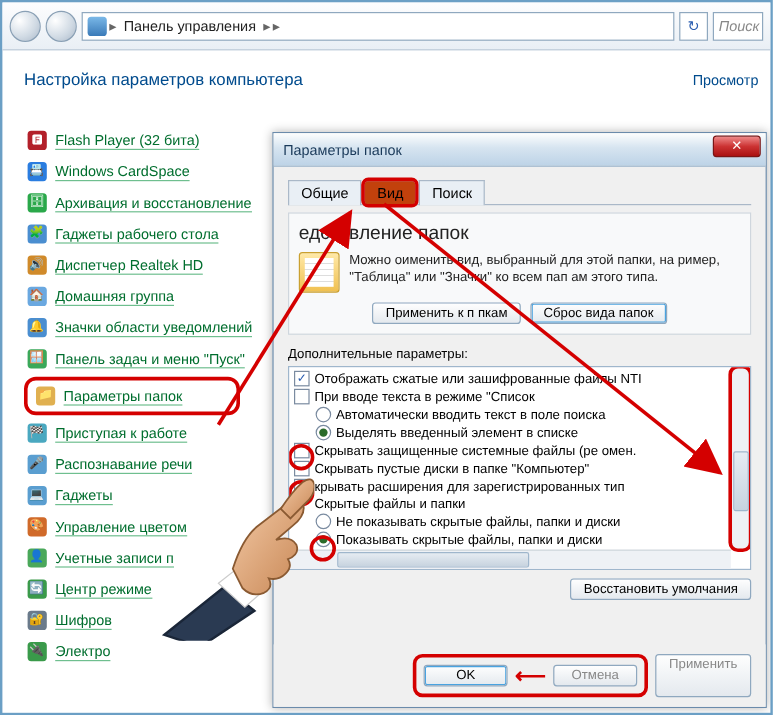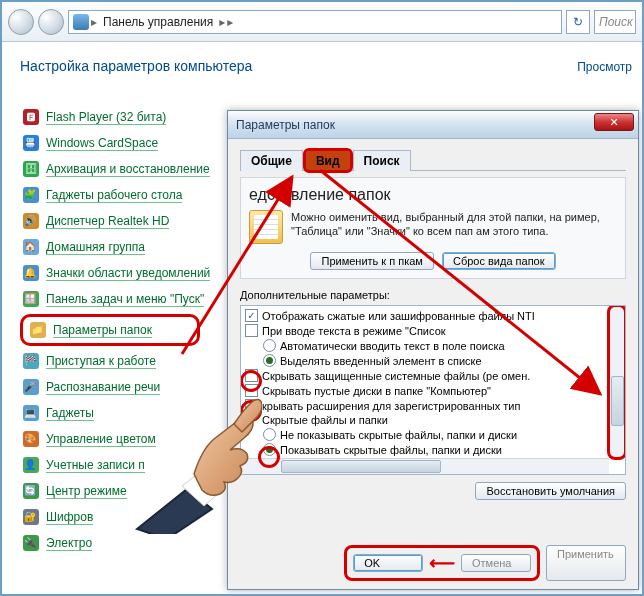--- a/index.html
+++ b/index.html
@@ -22,31 +22,31 @@
 .cp-item a { color: #006e2e; font-size: 12px; text-decoration: none; border-bottom: 1px solid #6fbf8f; }
 .cp-item .ic { width: 18px; height: 18px; display: inline-flex; align-items: center; justify-content: center; font-size: 13px; }
 .cp-item.hl { border: 3px solid #d40000; border-radius: 10px; padding: 4px 6px; margin: 2px 0; width: 180px; }
 
 
 .dlg { position: absolute; left: 225px; top: 108px; width: 412px; height: 480px; background: #f0f0f0; border: 1px solid #6b8bab; box-shadow: 0 0 8px rgba(0,0,0,.3); }
 .dlg-title { height: 28px; background: linear-gradient(#fdfefe,#d6e4f0 45%,#bdd3e7); display: flex; align-items: center; padding: 0 8px; font-size: 12px; color: #1a3a5a; position: relative; border-bottom: 1px solid #9fb6cc; }
 .dlg-close { position: absolute; right: 4px; top: 2px; width: 40px; height: 18px; background: linear-gradient(#e88,#c33 50%,#a11); border: 1px solid #7a1515; border-radius: 3px; color: #fff; font-size: 11px; text-align: center; line-height: 16px; }
 .dlg-body { padding: 10px 12px; height: calc(100% - 28px); position: relative; }
 .tabs { display: flex; border-bottom: 1px solid #aab8c8; margin-bottom: 6px; }
-.tab { font-size: 12px; padding: 3px 10px; border: 1px solid #aab8c8; border-bottom: none; background: #e9eff5; margin-right: 2px; position: relative; top: 1px; font-weight: bold; }
+.tab { font-size: 12px; padding: 3px 10px; border: 1px solid #aab8c8; border-bottom: none; background: #e9eff5; margin-right: 2px; position: relative; top: 1px; }
 .tab.active { background: #c2410c; }
 .tab.hl { outline: 3px solid #d40000; outline-offset: -1px; border-radius: 4px; }
 .group { border: 1px solid #cfd6dd; padding: 8px; font-size: 11px; background: #f8f9fa; }
 .group .legend { font-size: 16px; color: #222; margin-bottom: 6px; display: block; }
 .folder-rep { display: flex; gap: 8px; }
 .folder-ic { width: 34px; height: 34px; background: linear-gradient(#ffe9a8,#f0c050); border: 1px solid #caa030; border-radius: 3px; position: relative; }
 .folder-ic::after { content: ""; position: absolute; left: 4px; top: 4px; width: 24px; height: 24px; background: repeating-linear-gradient(#fff,#fff 4px,#ddd 4px,#ddd 5px); }
 .rep-text { flex: 1; font-size: 11px; color: #222; line-height: 1.3; }
 .btnrow { display: flex; gap: 8px; justify-content: center; margin-top: 8px; }
-.winbtn { font-size: 11px; padding: 2px 10px; background: linear-gradient(#fefefe,#e4e9ee); border: 1px solid #8fa8bf; border-radius: 3px; min-width: 80px; text-align: left; }
+.winbtn { font-size: 11px; padding: 2px 10px; background: linear-gradient(#fefefe,#e4e9ee); border: 1px solid #8fa8bf; border-radius: 3px; min-width: 80px; text-align: center; }
 .winbtn.blue { box-shadow: 0 0 0 1px #4aa3e0 inset; }
 .adv-label { font-size: 11px; margin: 10px 0 4px; }
 .treebox { border: 1px solid #9fb6cc; background: #fff; height: 170px; position: relative; font-size: 11px; overflow: hidden; }
 .tree-inner { padding: 2px 4px; width: 380px; }
 .tree-row { display: flex; align-items: center; gap: 4px; padding: 1px 0; white-space: nowrap; }
 .tree-row.ind1 { padding-left: 18px; }
 .cbx, .rdo { width: 13px; height: 13px; border: 1px solid #7a8ba0; background: #fff; display: inline-block; flex-shrink: 0; }
 .rdo { border-radius: 50%; }
 .cbx.checked::after { content: "✓"; color: #2a5db0; font-size: 10px; display: block; text-align: center; line-height: 11px; }
 .rdo.checked::after { content: ""; display: block; width: 7px; height: 7px; background: #2a6b2a; border-radius: 50%; margin: 2px; }

